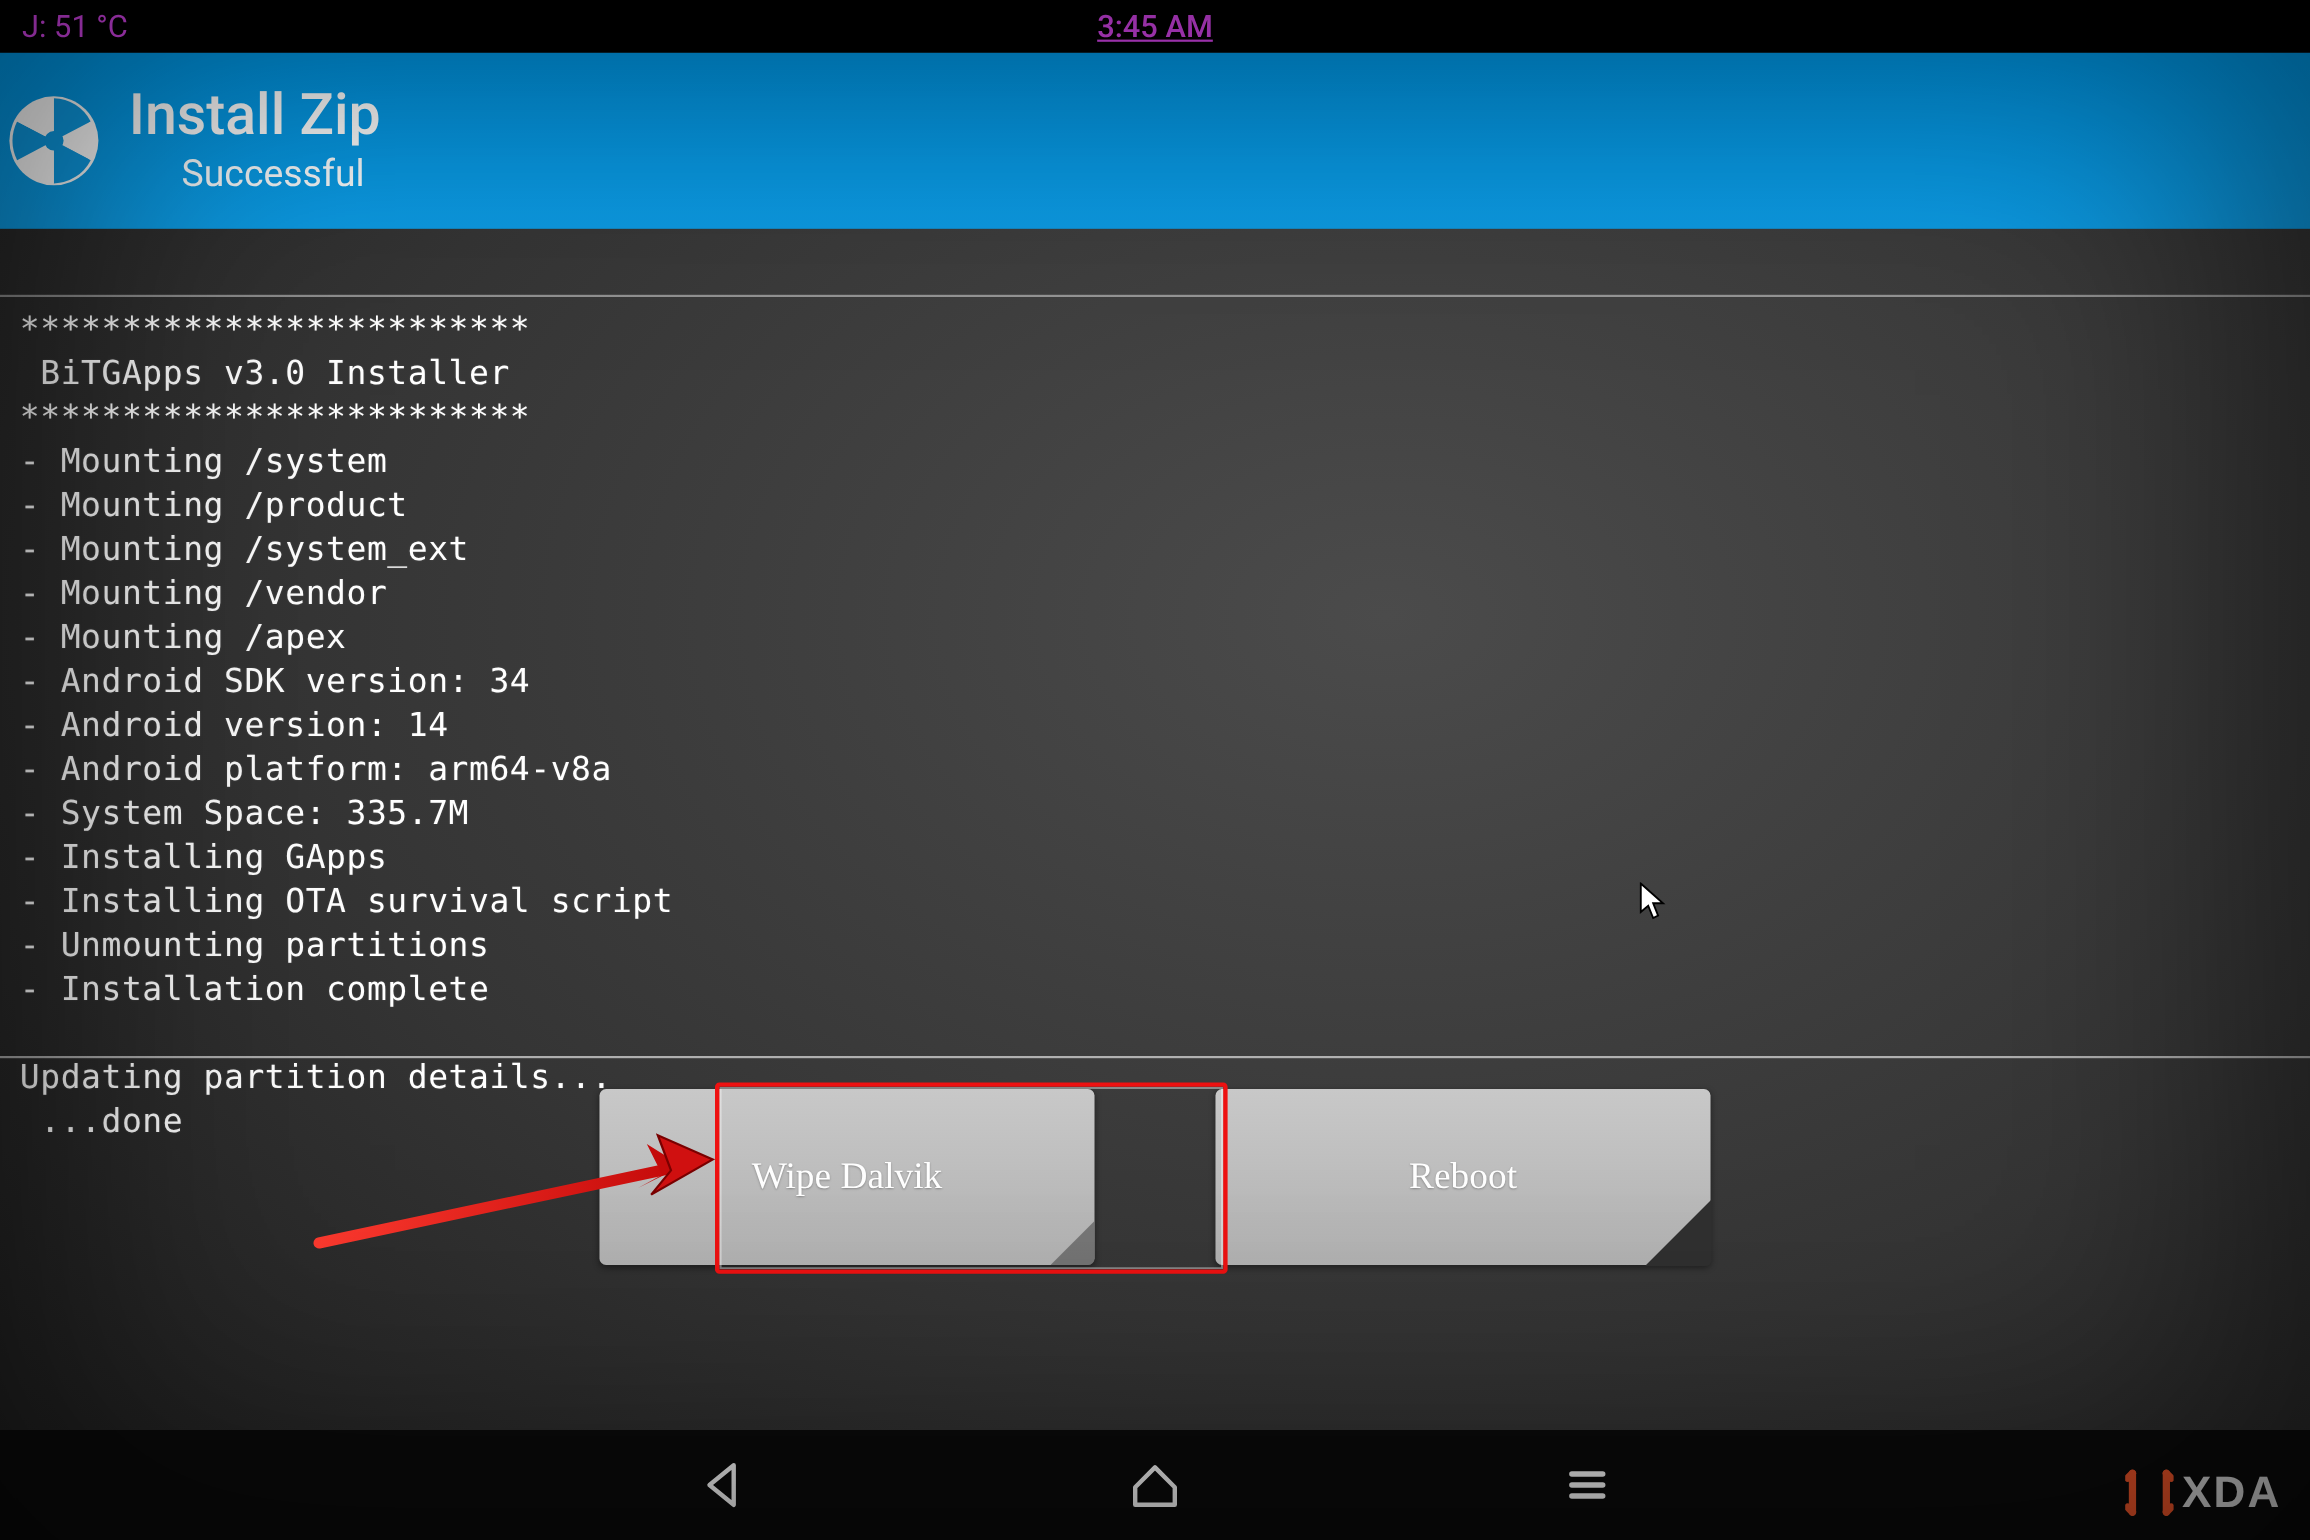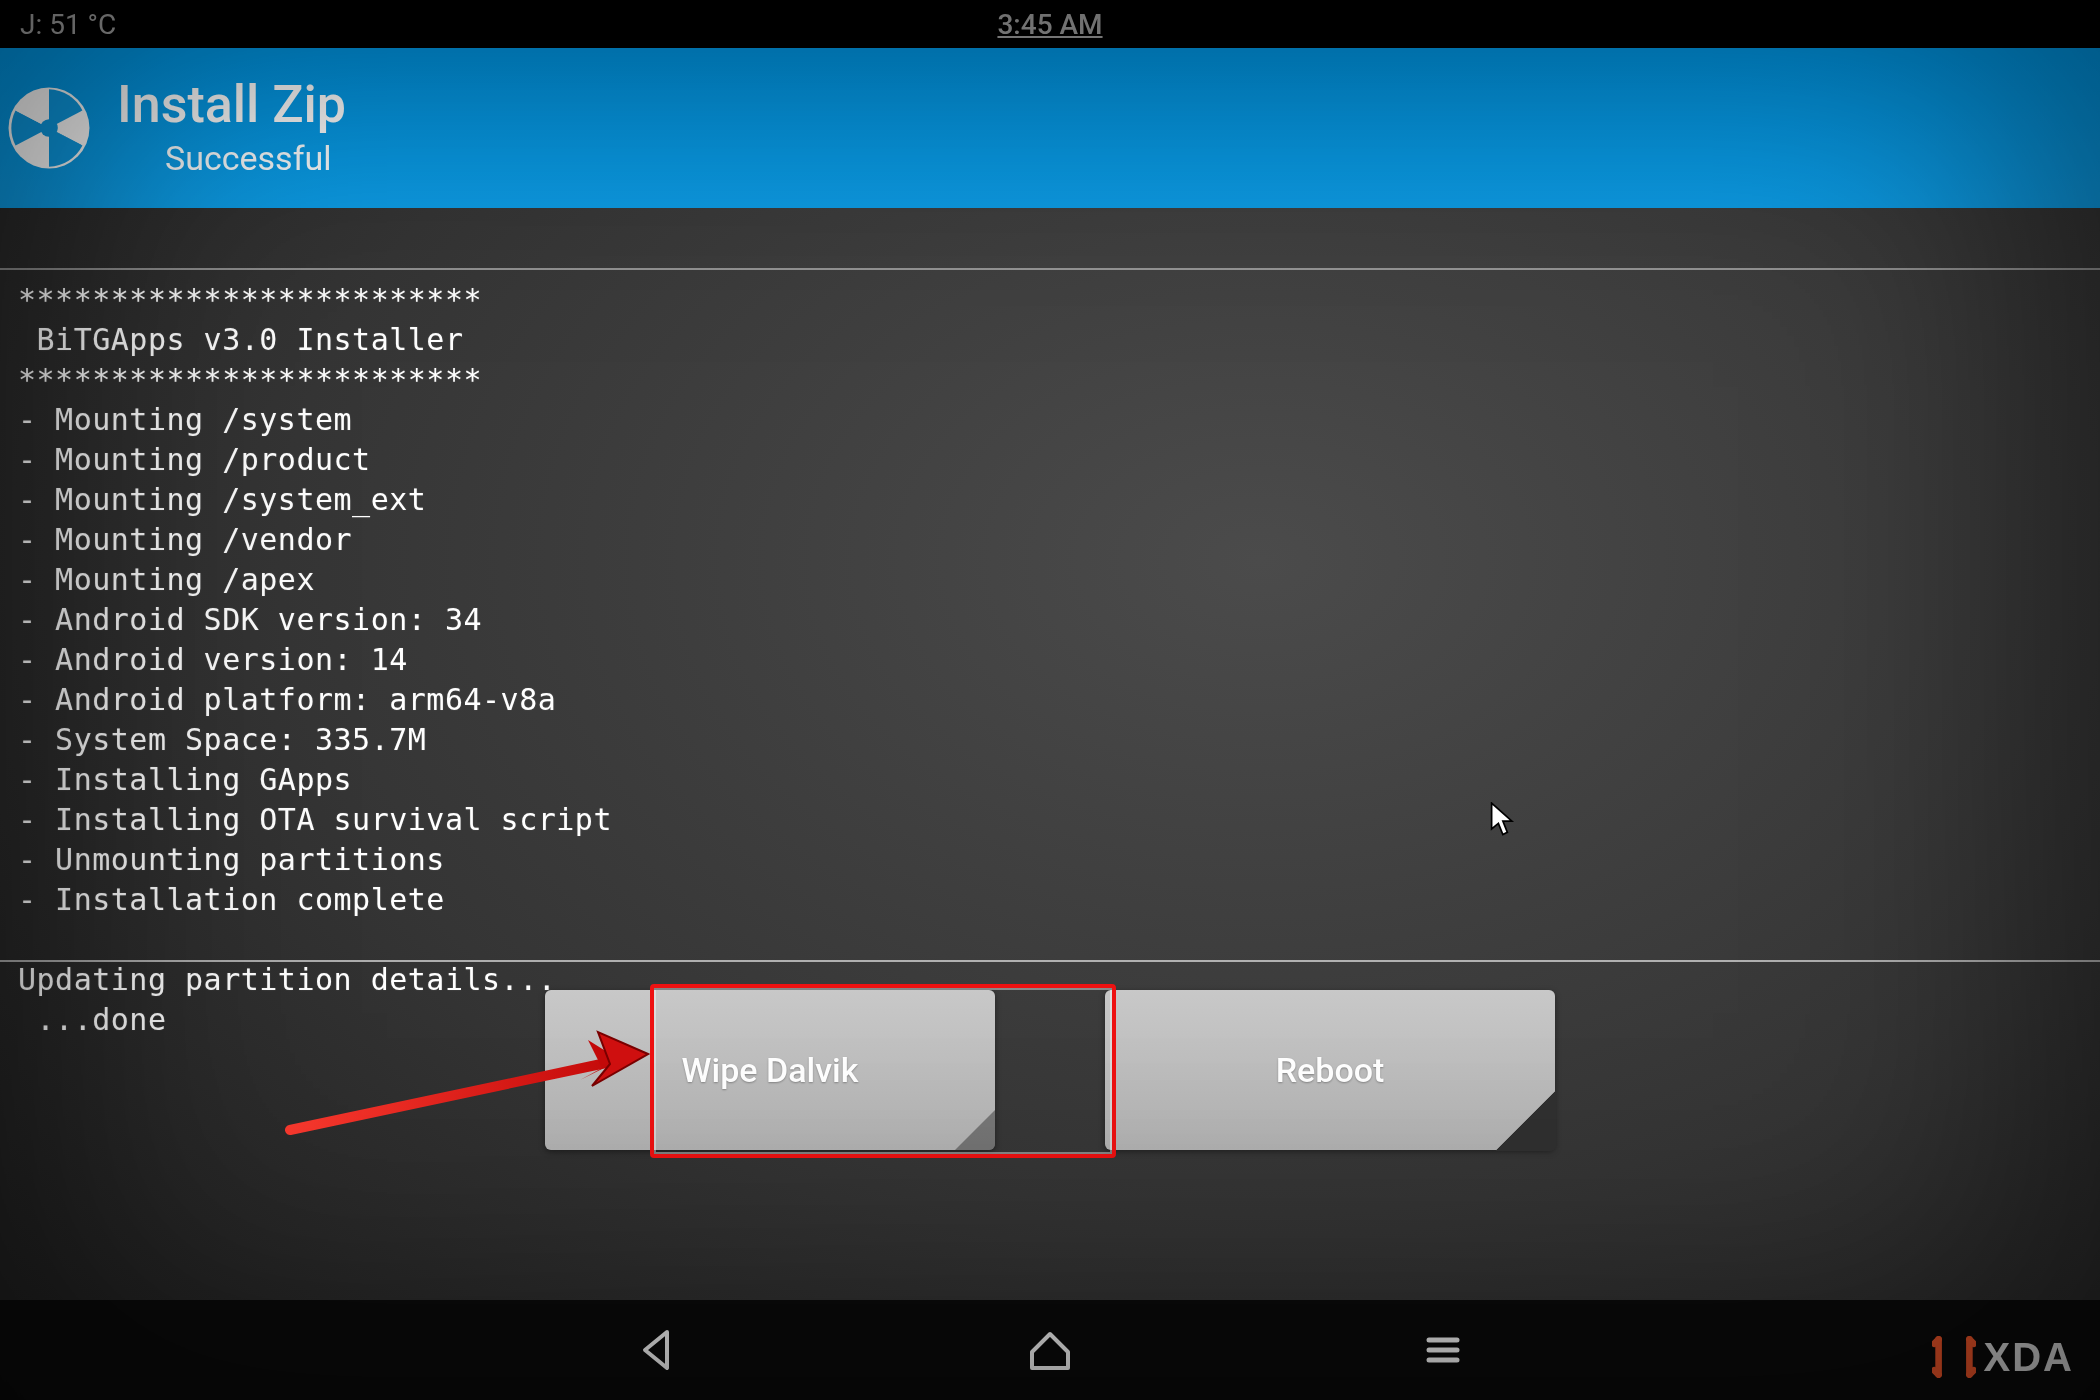--- a/index.html
+++ b/index.html
@@ -1,39 +1,39 @@
 <!DOCTYPE html>
 <html><head>
 <meta charset="utf-8">
 <style>
   * { margin: 0; padding: 0; box-sizing: border-box; }
   html, body { width: 2100px; height: 1400px; overflow: hidden; font-family: "Roboto", "Helvetica Neue", Arial, sans-serif; background: #000; }
   .stage { position: relative; width: 2100px; height: 1400px; background: radial-gradient(ellipse at 60% 40%, #4b4b4b 0%, #353535 55%, #1d1d1d 100%); }
 
   
-  .status-bar { position: absolute; top: 0; left: 0; right: 0; height: 48px; background: #000; color: #a3a3a3; font-size: 28px; display: flex; align-items: center; padding: 0 20px; }
+  .status-bar { position: absolute; top: 0; left: 0; right: 0; height: 48px; background: #000; color: #d946ef; font-size: 28px; display: flex; align-items: center; padding: 0 20px; }
   .status-left { flex: 0 0 auto; font-weight: 400; }
   .status-center { position: absolute; left: 50%; transform: translateX(-50%); font-weight: 500; text-decoration: underline; }
 
   
   .header { position: absolute; top: 48px; left: 0; right: 0; height: 160px; background: linear-gradient(to bottom, #0099e8, #0d9ce5); display: flex; align-items: center; padding-left: 5px; }
   .header-icon { width: 88px; height: 88px; margin-right: 24px; }
   .header-text { color: #fff; }
   .header-title { font-size: 52px; font-weight: 500; line-height: 1.05; }
   .header-sub { font-size: 34px; font-weight: 400; margin-top: 6px; opacity: 0.98; margin-left: 48px; }
 
   .rule-top { position: absolute; top: 268px; left: 0; right: 0; height: 2px; background: rgba(255,255,255,0.45); }
 
   
   .console { position: absolute; top: 280px; left: 18px; right: 18px; color: #fff; font-family: "DejaVu Sans Mono","Menlo","Consolas",monospace; font-size: 30px; line-height: 40px; white-space: pre; letter-spacing: 0.5px; text-shadow: 0 0 2px rgba(255,255,255,0.15); }
 
   .rule-mid { position: absolute; top: 960px; left: 0; right: 0; height: 2px; background: rgba(255,255,255,0.6); }
 
   
-  .btn-row { position: absolute; top: 990px; left: 0; right: 0; height: 180px; display: flex; justify-content: center; gap: 110px; }
+  .btn-row { position: absolute; top: 990px; left: 0; right: 0; height: 180px; display: flex; justify-content: center; gap: 110px; font-family: Liberation Serif, serif; }
   .twrp-btn { width: 450px; height: 160px; background: linear-gradient(to bottom, #c8c8c8, #b2b2b2); border-radius: 6px; color: #fff; font-size: 34px; font-weight: 500; display: flex; align-items: center; justify-content: center; position: relative; cursor: pointer; box-shadow: 0 2px 6px rgba(0,0,0,0.4); text-shadow: 0 1px 2px rgba(0,0,0,0.3); }
   .twrp-btn .corner { position: absolute; right: 0; bottom: 0; width: 0; height: 0; border-left: 40px solid transparent; border-bottom: 40px solid rgba(0,0,0,0.35); border-bottom-right-radius: 6px; }
   
   .twrp-btn.reboot::after { content: ""; position: absolute; right: -1px; bottom: -1px; width: 60px; height: 60px; background: linear-gradient(135deg, transparent 49%, #303030 50%); border-bottom-right-radius: 6px; }
 
   .highlight-box { position: absolute; border: 4px solid #e11; border-radius: 4px; pointer-events: none; box-shadow: 0 0 0 2px rgba(255,255,255,0.4) inset; }
 
   
   .arrow { position: absolute; pointer-events: none; }
 

